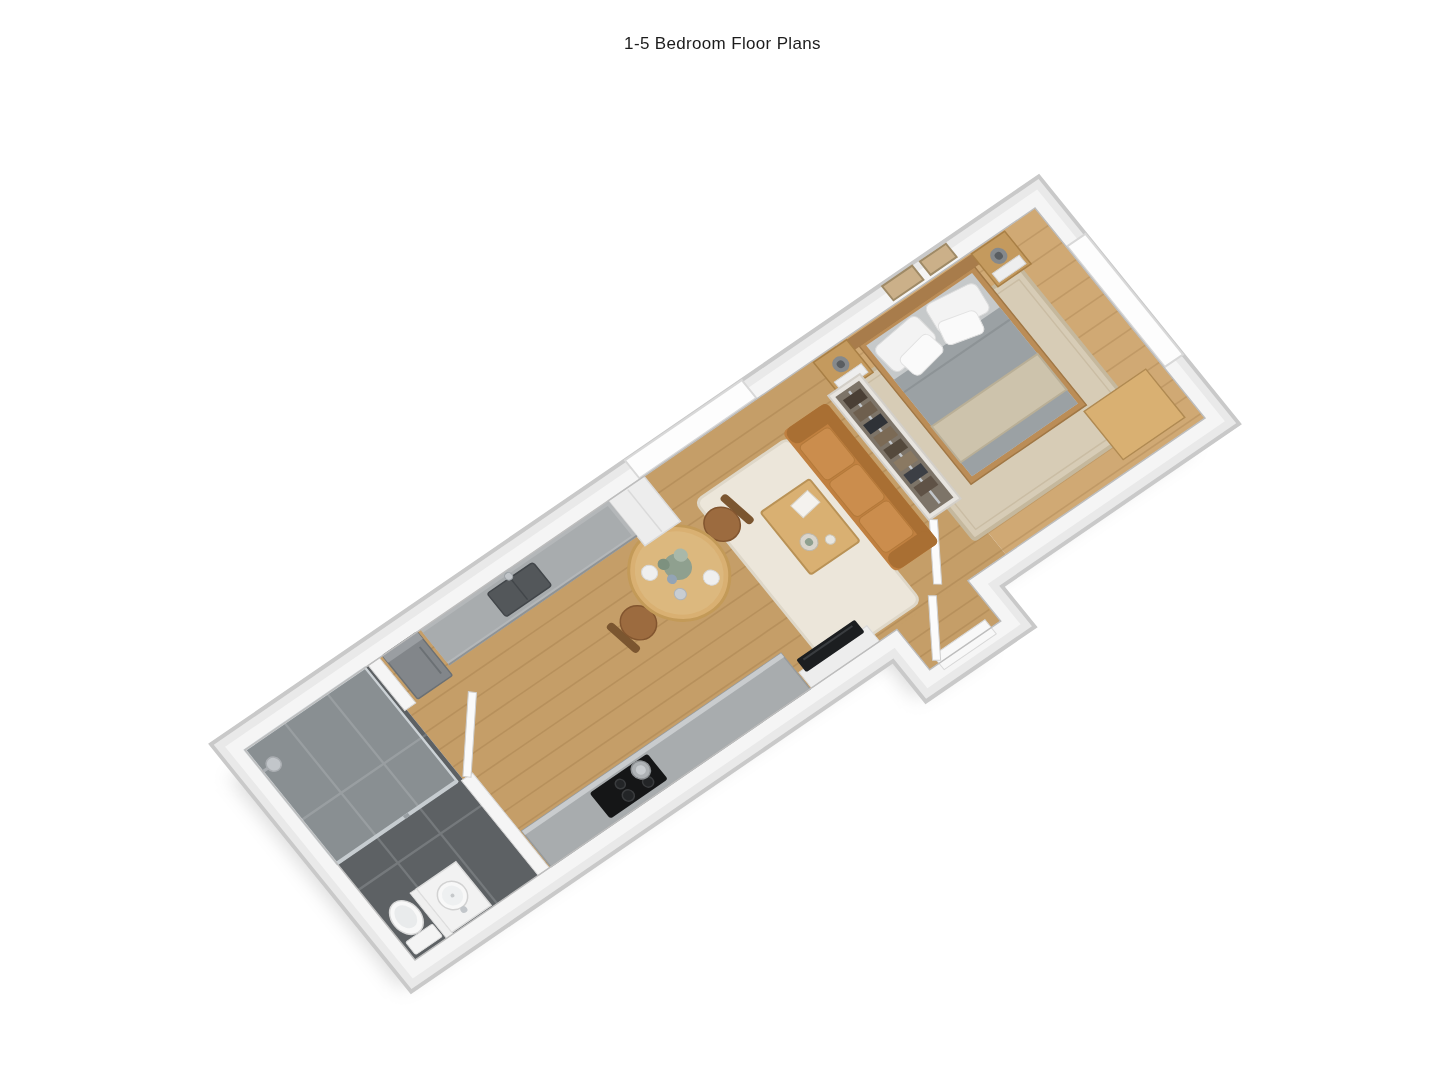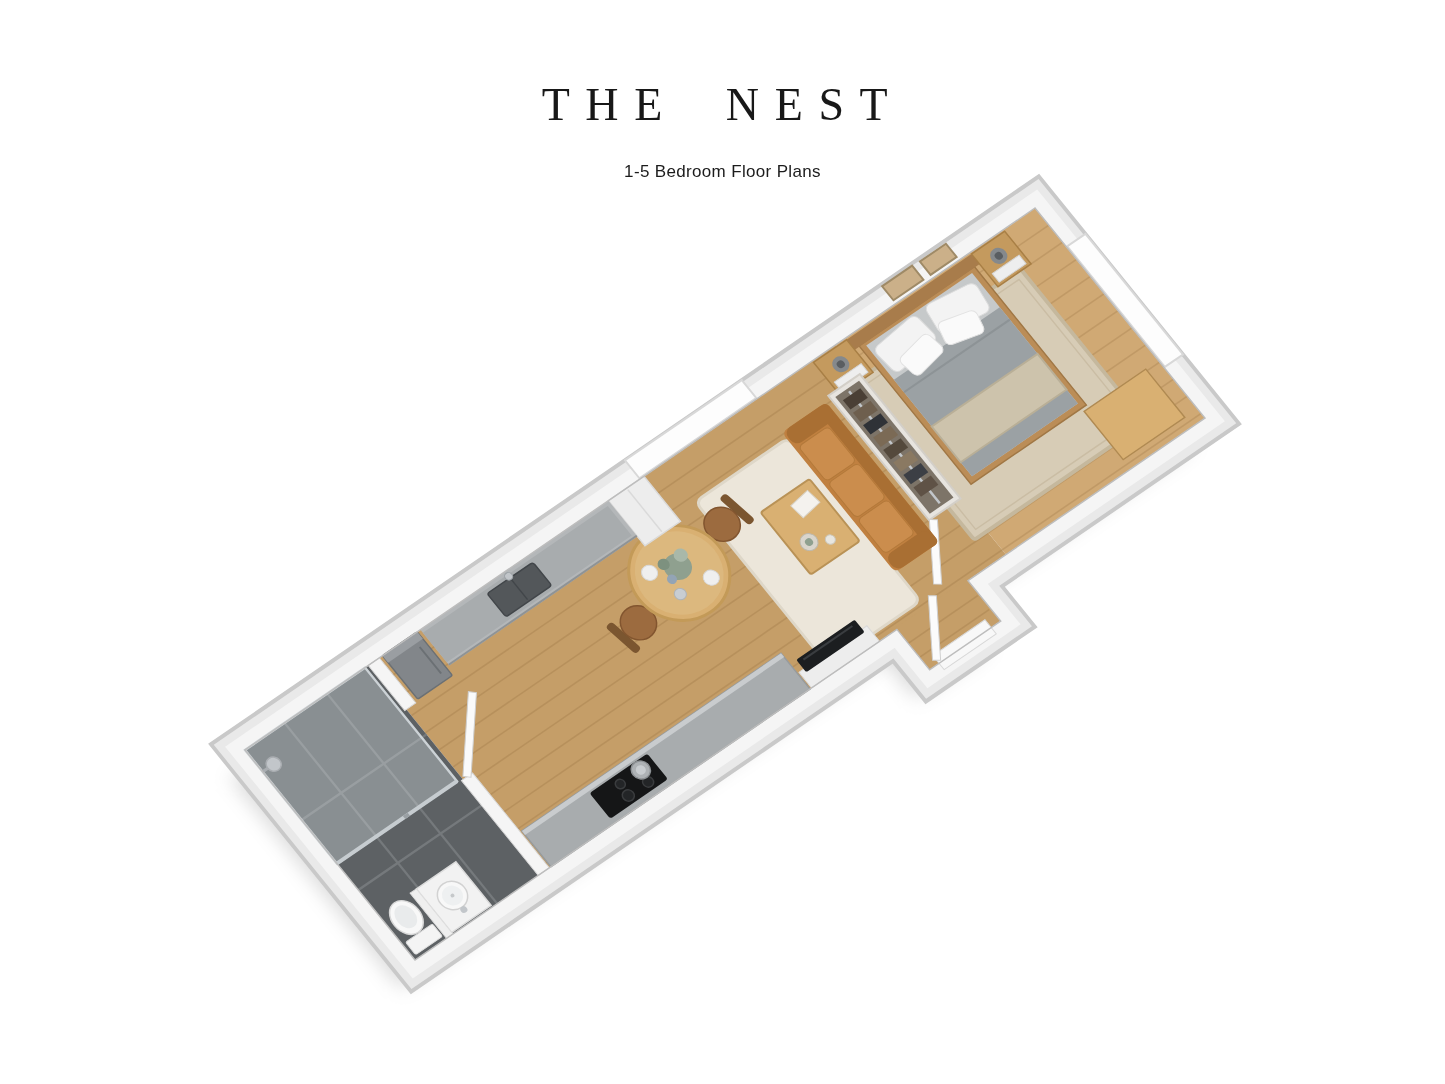--- a/index.html
+++ b/index.html
@@ -11,21 +11,20 @@
   .subtitle{margin:0;padding-top:34px;font-size:17px;color:#1c1c1c;letter-spacing:0.02em;}
   .planwrap{position:absolute;inset:0;}
   svg{display:block;}
   
 </style>
 </head>
 <body>
 <div class="canvas">
 
   <div class="header">
-    <h1 class="title">THE NEST</h1>
     <p class="subtitle">1-5 Bedroom Floor Plans</p>
   </div>
 
   <div class="planwrap">
   <svg width="1445" height="1084" viewBox="0 0 1445 1084">
     <defs>
       <filter id="soft" x="-20%" y="-20%" width="140%" height="140%">
         <feGaussianBlur stdDeviation="10"></feGaussianBlur>
       </filter>
       <clipPath id="apt">

